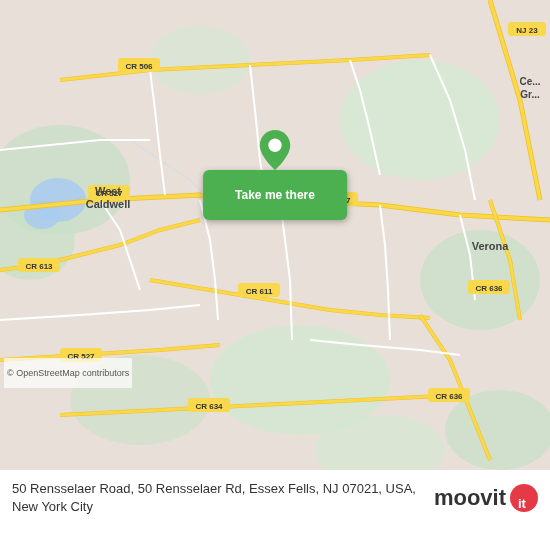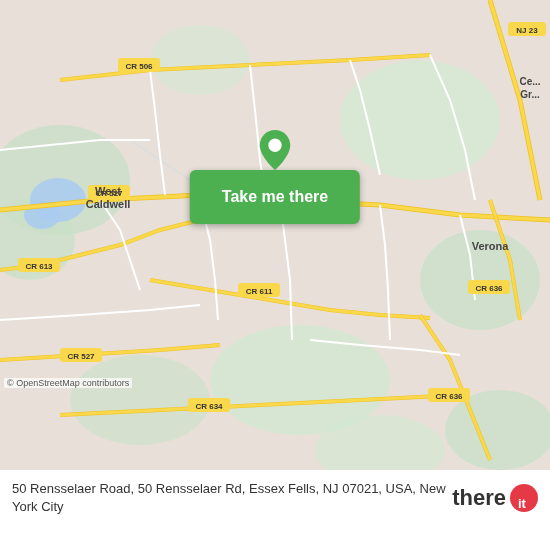--- a/index.html
+++ b/index.html
@@ -32,21 +32,21 @@
       left: 50%;
       transform: translateX(-50%);
       z-index: 10;
     }
 
     #cta-button {
       background-color: #4CAF50;
       color: white;
       border: none;
       padding: 18px 32px;
-      font-size: 16px;
+      font-size: 12px;
       font-weight: bold;
       border-radius: 6px;
       cursor: pointer;
       white-space: nowrap;
       box-shadow: 0 2px 6px rgba(0,0,0,0.3);
     }
 
     
     #location-pin {
       position: absolute;
@@ -104,21 +104,21 @@
       font-weight: bold;
     }
 
     #osm-attribution {
       position: absolute;
       bottom: 82px;
       left: 4px;
       font-size: 9px;
       color: #555;
       background: rgba(255,255,255,0.7);
-      padding: 0 3px;
+      padding: 10px 3px;
       z-index: 5;
       text-align: right;
     }
   </style>
 </head>
 <body>
 
 <div id="map-container">
   <svg class="map-svg" viewBox="0 0 550 470" xmlns="http://www.w3.org/2000/svg">
 
@@ -231,20 +231,20 @@
     <button id="cta-button">Take me there</button>
   </div>
 
   
   <div id="osm-attribution">© OpenStreetMap contributors</div>
 </div>
 
 <div id="info-bar">
   <div id="address-text">50 Rensselaer Road, 50 Rensselaer Rd, Essex Fells, NJ 07021, USA, New York City</div>
   <div id="moovit-logo">
-    <span class="moovit-text">there</span>
+    <span class="moovit-text">moovit</span>
     <div class="moovit-dot">
       <svg width="18" height="18" viewBox="0 0 18 18" xmlns="http://www.w3.org/2000/svg">
         <text x="3" y="14" font-size="13" font-weight="bold" fill="white" font-family="Arial">it</text>
       </svg>
     </div>
   </div>
 </div>
 
 </body></html>

